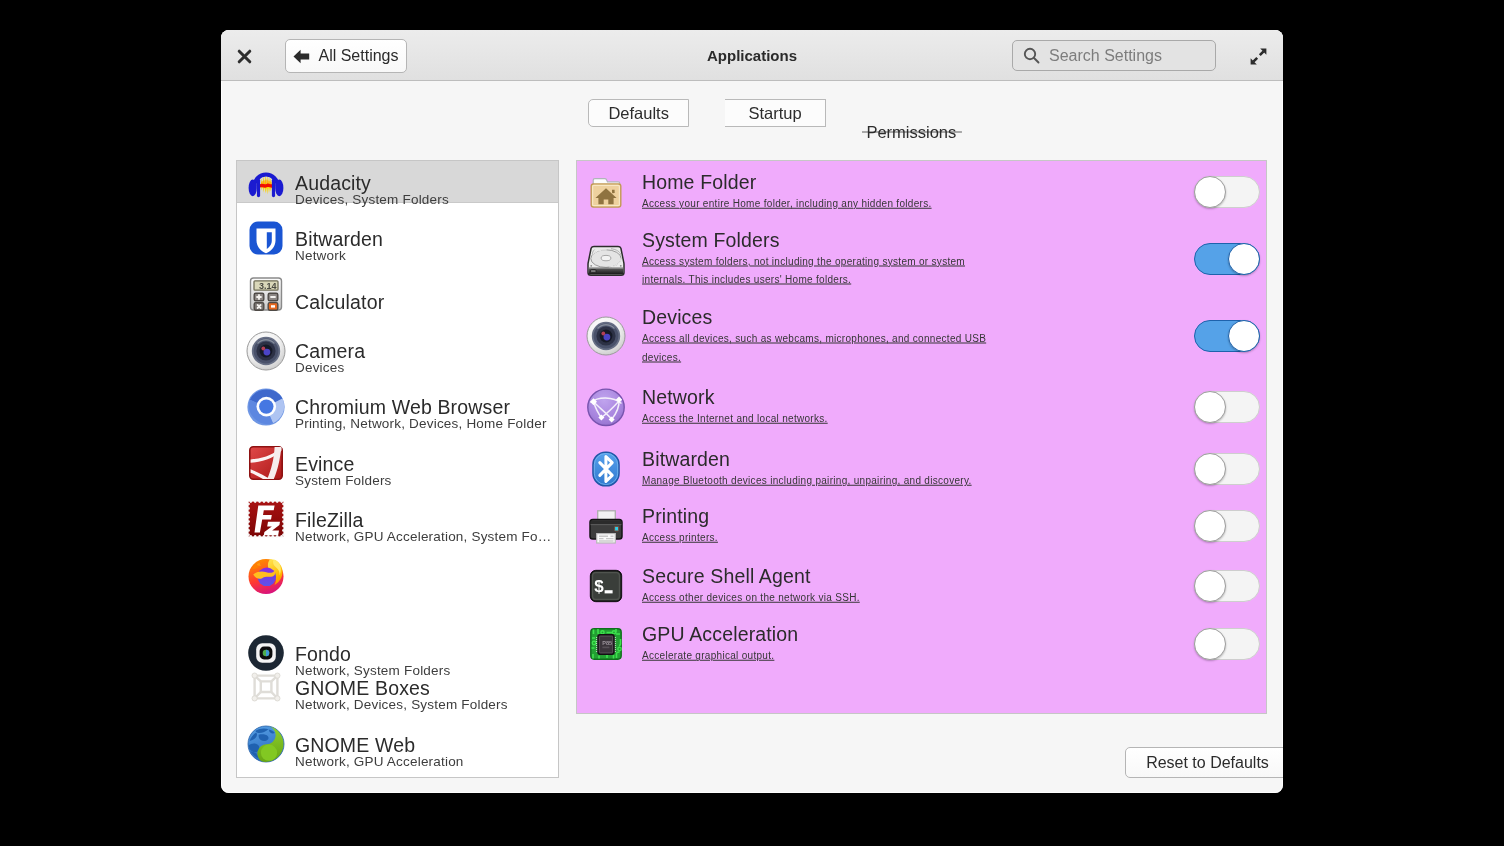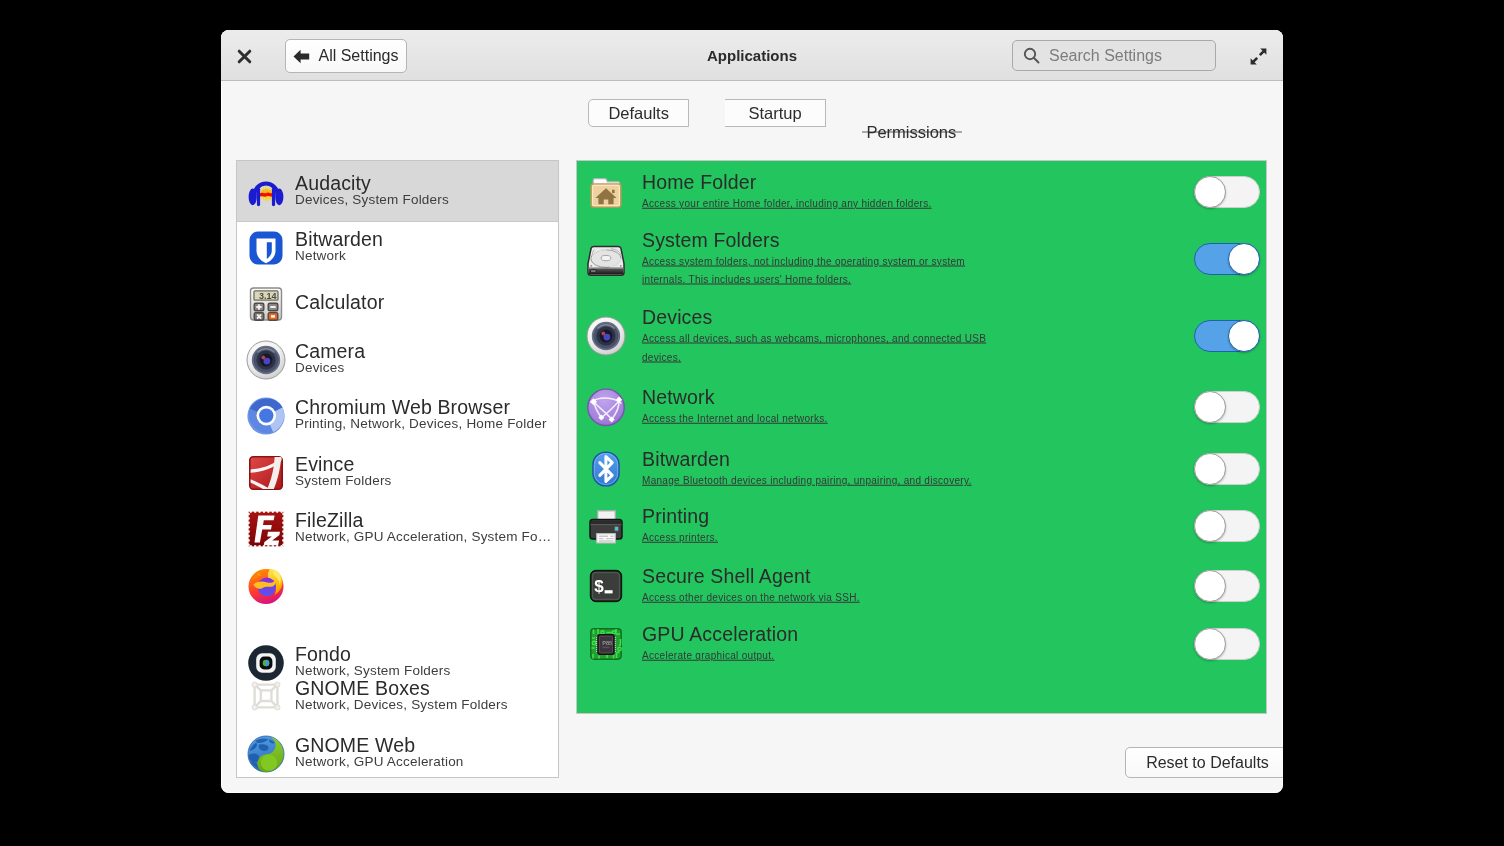--- a/index.html
+++ b/index.html
@@ -11,27 +11,27 @@
 .title{position:absolute;left:0;top:0;width:100%;height:51px;display:flex;align-items:center;justify-content:center;font-size:15px;font-weight:bold;color:#2b2b2b;}
 .search{position:absolute;left:791px;top:10px;width:204px;height:31px;background:#e3e3e3;border:1px solid #a9a9a9;border-radius:5px;display:flex;align-items:center;color:#7d7d7d;font-size:16px;}
 .search svg{margin:0 9px 0 10px;}
 .expand{position:absolute;left:1028px;top:17px;}
 .tabs{position:absolute;left:367px;top:69px;width:374px;height:28px;display:flex;gap:36px;}
 .tab{flex:1;background:#fcfcfc;border:1px solid #b9b9b9;border-left:none;display:flex;align-items:center;justify-content:center;font-size:16.5px;color:#2c2c2c;}
 .tab:first-child{border-left:1px solid #b9b9b9;border-radius:5px 0 0 5px;}
 .tab:last-child{border-radius:0 5px 5px 0;margin-top:32px;}
 .tab.sel{background:#d4d4d4;border-color:#a9a9a9;}
 .side{position:absolute;left:15px;top:130px;width:323px;height:618px;background:#fff;border:1px solid #c6c6c6;overflow:hidden;}
-.srow{position:absolute;left:0;width:321px;height:61px;}
+.srow{position:absolute;left:0;width:321px;height:42px;}
 .srow.sel{background:#d8d8d8;border-bottom:1px solid #c9c9c9;}
 .sicon{position:absolute;left:9px;top:50%;margin-top:-20px;width:40px;height:40px;}
 .stxt{position:absolute;left:58px;top:1px;height:56.2px;display:flex;flex-direction:column;justify-content:center;}
 .st1{font-size:19.5px;letter-spacing:.15px;line-height:21px;color:#2b2b2b;white-space:nowrap;}
 .st2{font-size:13.5px;letter-spacing:.2px;line-height:16px;margin-top:-2px;color:#3d3d3d;white-space:nowrap;}
-.panel{position:absolute;left:355px;top:130px;width:691px;height:554px;background:#22c55e;border:1px solid #c6c6c6;}
+.panel{position:absolute;left:355px;top:130px;width:691px;height:554px;background:#f0abfc;border:1px solid #c6c6c6;}
 .prow{position:absolute;left:0;width:689px;height:0;}
 .picon{position:absolute;left:9px;top:-20px;width:40px;height:40px;}
 .ptxt{position:absolute;left:65px;top:0;transform:translateY(-50%);}
 .pt1{font-size:19.5px;letter-spacing:.15px;line-height:22px;margin-bottom:2px;color:#2b2b2b;white-space:nowrap;}
 .pt2{font-size:10px;letter-spacing:.3px;line-height:18.5px;color:#363636;white-space:nowrap;text-decoration:underline;}
 .sw{position:absolute;left:617px;top:-16px;width:66px;height:32px;border-radius:16px;background:#f4f4f4;border:1px solid #cecece;}
 .sw .knob{position:absolute;left:-1px;top:-1px;width:32px;height:32px;border-radius:50%;background:#fff;border:1px solid #9e9e9e;box-shadow:0 1px 2px rgba(0,0,0,.25);}
 .sw.on{background:#55a2e8;border-color:#1e62ac;}
 .sw.on .knob{left:auto;right:-1px;border-color:#1e62ac;}
 .reset{left:904px;top:717px;width:165px;height:31px;display:flex;align-items:center;justify-content:center;font-size:16px;}

